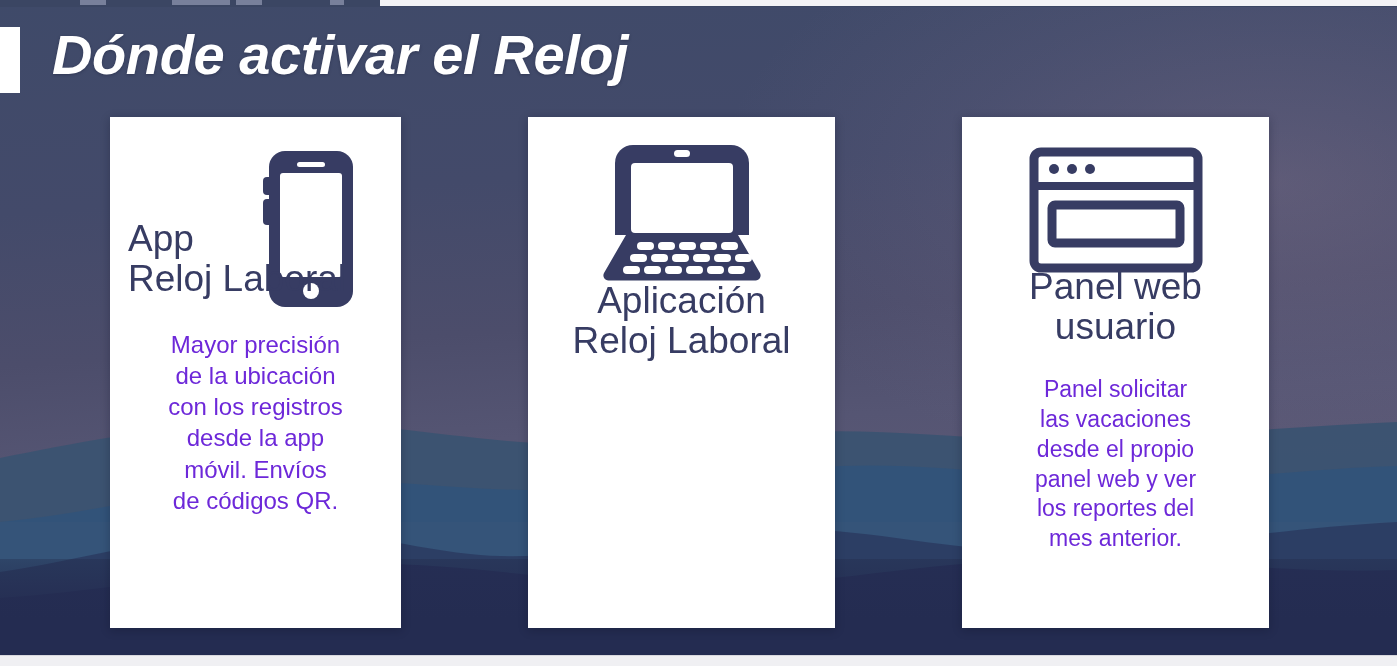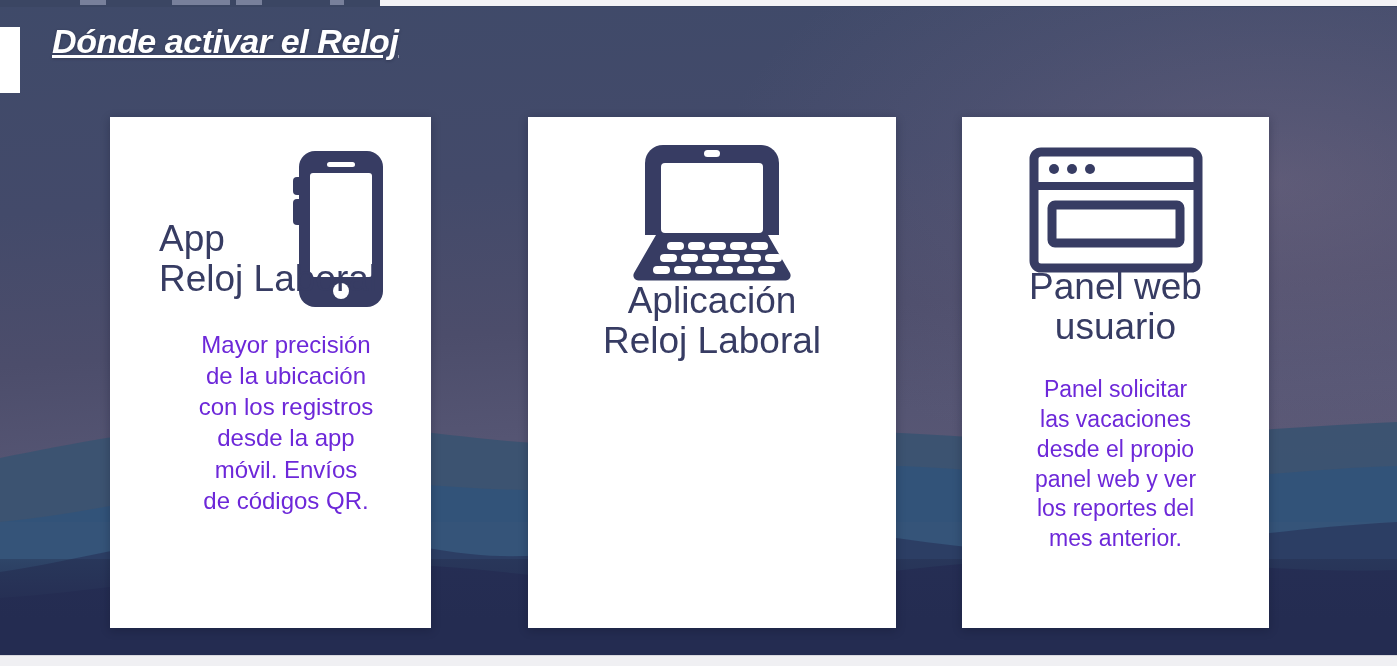--- a/index.html
+++ b/index.html
@@ -102,48 +102,47 @@
     left: 0; top: 27px;
     width: 20px; height: 66px;
     background: #ffffff;
     z-index: 20;
   }
   .slide-title {
     position: absolute;
     left: 52px; top: 22px;
     z-index: 20;
     color: #ffffff;
-    font-size: 34px;
+    font-size: 56px;
     font-weight: bold;
     font-style: italic;
     letter-spacing: -0.4px;
     white-space: nowrap;
     text-shadow: 0 1px 3px rgba(20,24,45,.35);
-    text-decoration: underline;
   }
 
   
   .cards {
     position: absolute;
     left: 0; top: 0;
     width: 1397px; height: 666px;
     z-index: 15;
   }
   .card {
     position: absolute;
     top: 117px;
     height: 511px;
     background: #ffffff;
     box-shadow: 0 2px 9px rgba(12,16,34,.28);
     display: flex;
     flex-direction: column;
     overflow: hidden;
   }
-  .card.c1 { left: 110px; width: 321px; padding-left: 31px; }
-  .card.c2 { left: 528px; width: 368px; }
+  .card.c1 { left: 110px; width: 291px; }
+  .card.c2 { left: 528px; width: 307px; }
   .card.c3 { left: 962px; width: 307px; }
 
   .icon-wrap {
     display: flex;
     justify-content: center;
     align-items: flex-end;
     flex: 0 0 auto;
   }
   .card.c1 .icon-wrap { justify-content: flex-end; padding-right: 42px; height: 150px; align-items: flex-start; padding-top: 32px;}
   .card.c2 .icon-wrap { height: 160px; padding-top: 24px; align-items: flex-start; }

